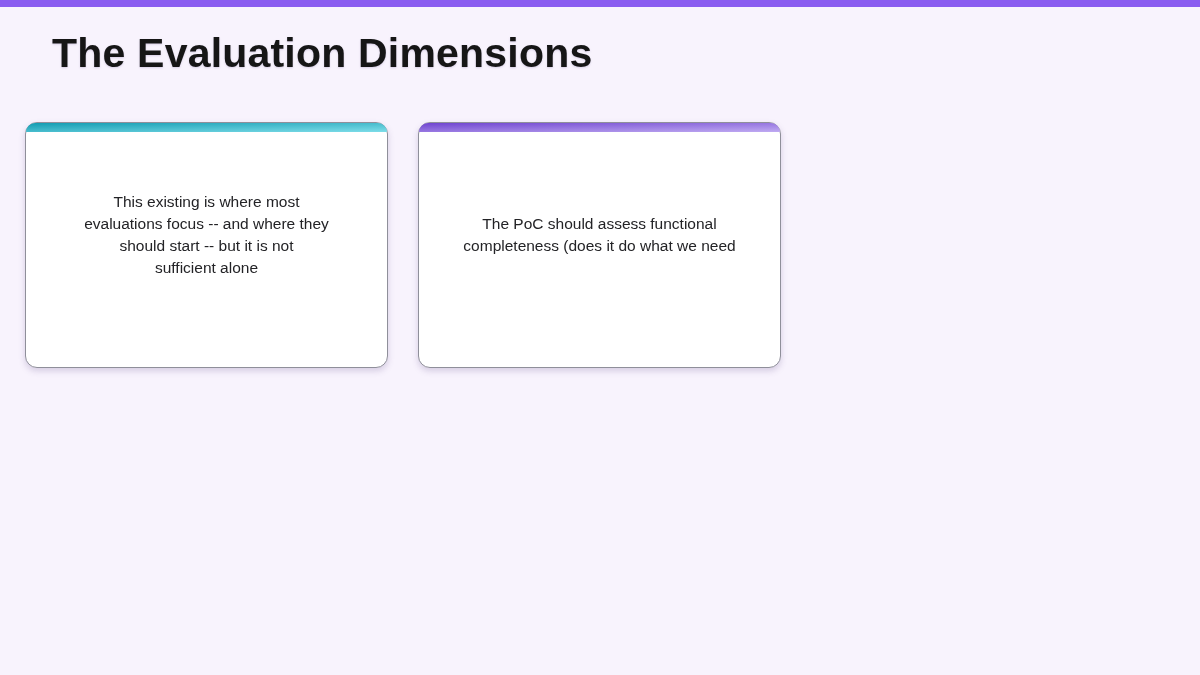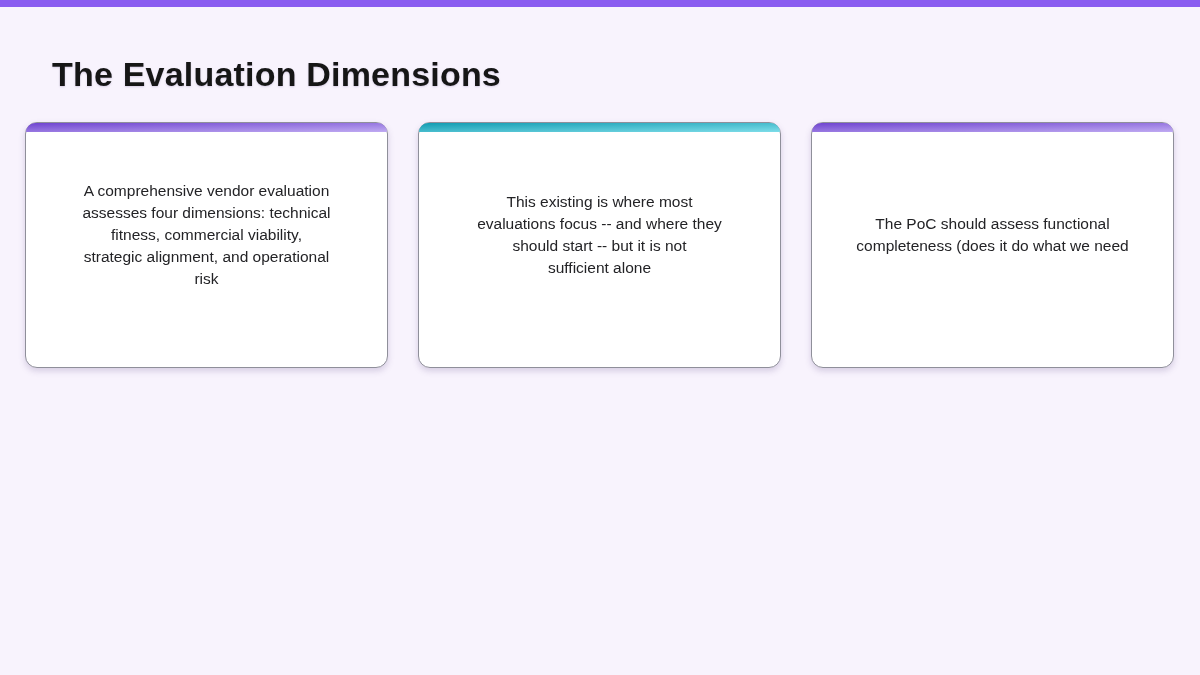--- a/index.html
+++ b/index.html
@@ -15,26 +15,25 @@
   }
   .top-bar {
     position: absolute;
     top: 0; left: 0;
     width: 100%; height: 7px;
     background: #8a5cf0;
   }
   .title {
     position: absolute;
     left: 52px; top: 30px;
-    font-size: 34px;
+    font-size: 41px;
     font-weight: 700;
     color: #161616;
     letter-spacing: 0.2px;
     text-shadow: 0 1px 2px rgba(120,100,160,0.25);
-    margin-top: 25px;
   }
   .grid {
     position: absolute;
     left: 25px; top: 122px;
     width: 1149px;
     display: grid;
     grid-template-columns: repeat(3, 1fr);
     grid-template-rows: 246px 243px;
     column-gap: 30px;
     row-gap: 33px;
@@ -76,30 +75,20 @@
 </style>
 </head>
 <body>
 
 <div class="slide">
   <div class="top-bar"></div>
   <h1 class="title">The Evaluation Dimensions</h1>
 
   <div class="grid">
 
-    <div class="card" data-accent="purple">
-      <div class="card-top"></div>
-      <div class="card-body">
-        <div class="card-text">A comprehensive vendor evaluation
-assesses four dimensions: technical
-fitness, commercial viability,
-strategic alignment, and operational
-risk</div>
-      </div>
-    </div>
 
     <div class="card" data-accent="teal">
       <div class="card-top"></div>
       <div class="card-body">
         <div class="card-text">This existing is where most
 evaluations focus -- and where they
 should start -- but it is not
 sufficient alone</div>
       </div>
     </div>

